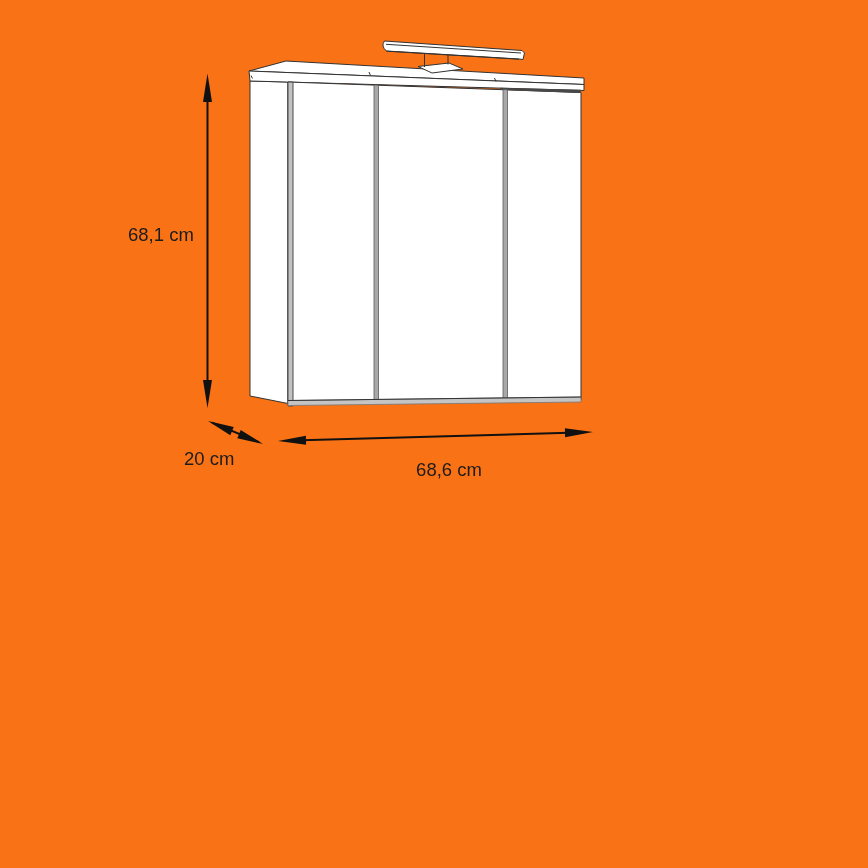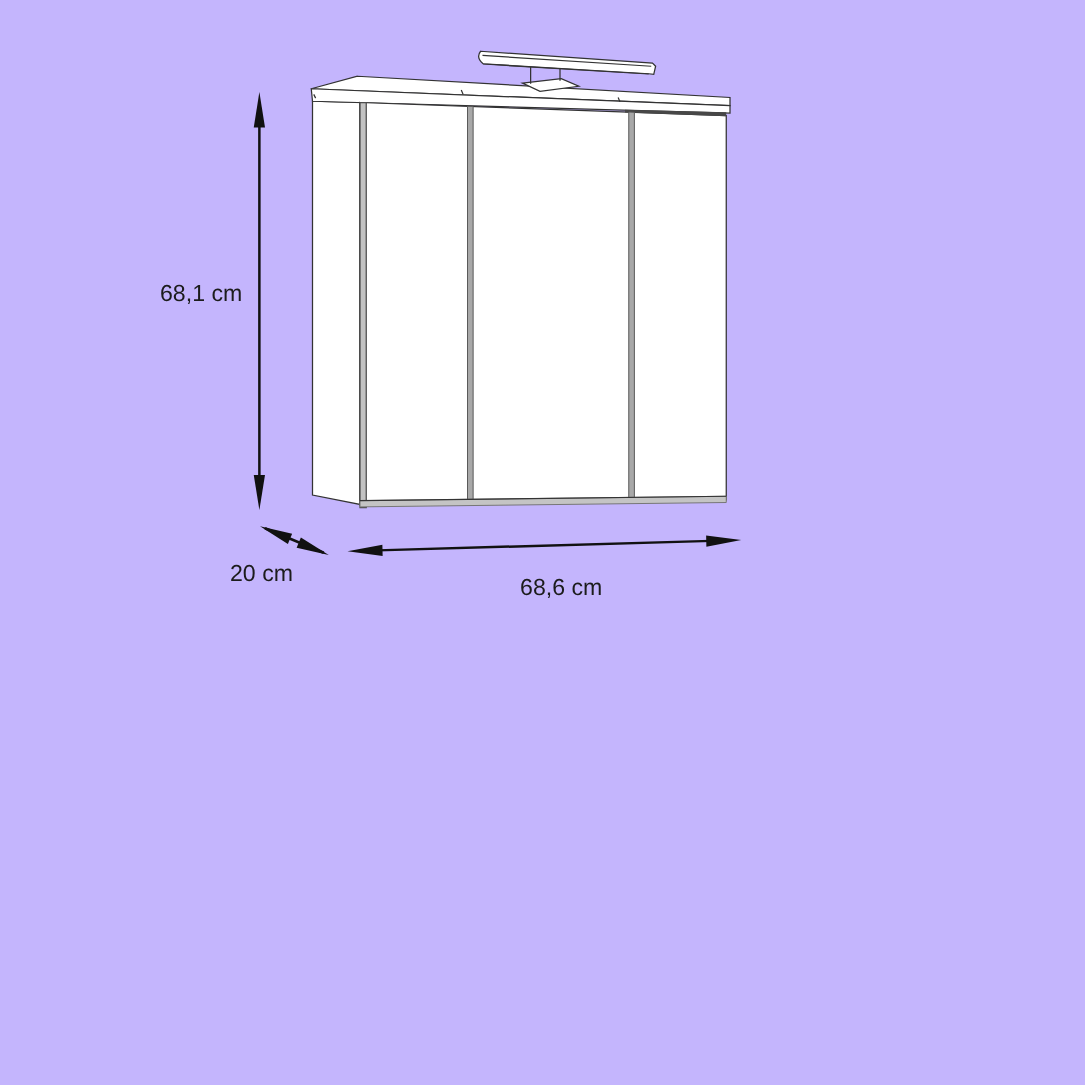--- a/index.html
+++ b/index.html
@@ -4,21 +4,21 @@
 <style>
   html, body {
     margin: 0;
     padding: 0;
     background: #ffffff;
   }
   #canvas {
     position: relative;
     width: 868px;
     height: 868px;
-    background: #c4b5fd;
+    background: #f97316;
     overflow: hidden;
     font-family: "Liberation Sans", sans-serif;
   }
   svg {
     display: block;
   }
   .dim-label {
     font-family: "Liberation Sans", sans-serif;
     font-size: 18.5px;
     fill: #1c1c1c;

